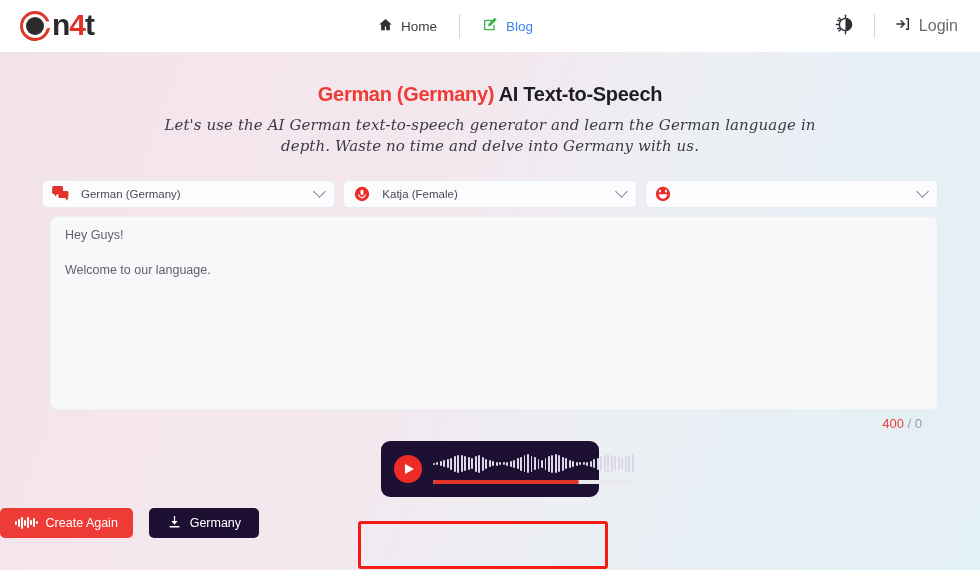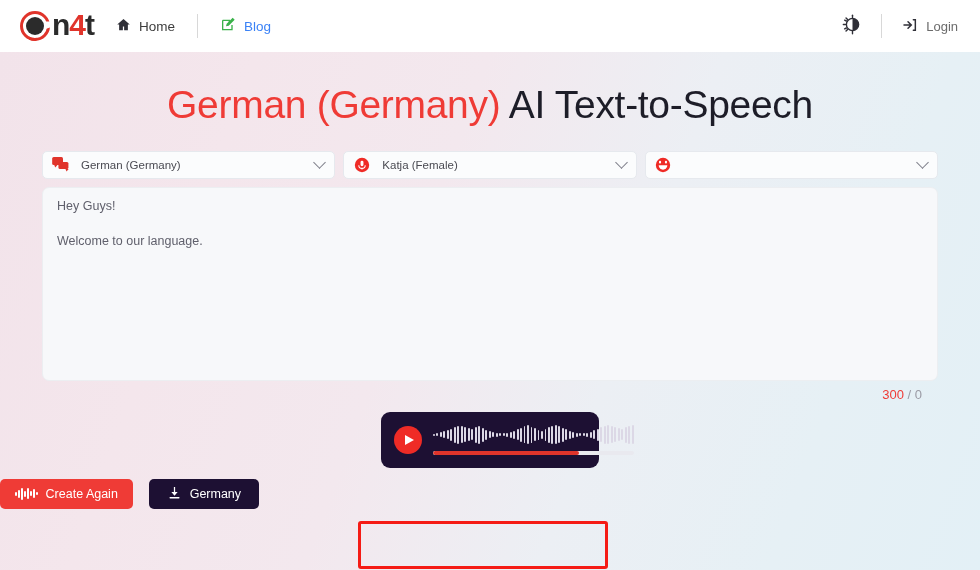--- a/index.html
+++ b/index.html
@@ -69,20 +69,21 @@
     line-height: 1;
     position: relative;
     top: -1px;
   }
   .logo-text .four { color: #e0342b; }
 
   .nav-center {
     flex: 1;
     display: flex;
     align-items: center;
+    justify-content: center;
     gap: 0px;
   }
   .nav-link {
     display: flex;
     align-items: center;
     gap: 8px;
     font-size: 13.5px;
     color: #3d3d3d;
     padding: 0 22px;
     cursor: pointer;
@@ -103,21 +104,21 @@
   .theme-toggle {
     padding: 0 18px;
     cursor: pointer;
     display: flex;
     align-items: center;
   }
   .login-link {
     display: flex;
     align-items: center;
     gap: 8px;
-    font-size: 13px;
+    font-size: 16px;
     color: #6b6b6b;
     padding-left: 20px;
     cursor: pointer;
   }
 
   
   .page {
     position: absolute;
     top: 52px; left: 0; right: 0; bottom: 0;
     background: linear-gradient(110deg,
@@ -128,22 +129,22 @@
         #e6f0f5 82%,
         #e3f0f6 100%);
     padding: 0;
   }
 
   .hero {
     text-align: center;
     padding-top: 30px;
   }
   .hero h1 {
-    font-size: 39px;
-    font-weight: normal;
+    font-size: 20px;
+    font-weight: bold;
     color: #1d1d28;
     letter-spacing: -0.3px;
     line-height: 1.2;
   }
   .hero h1 .accent { color: #ef3b36; }
   .hero p {
     margin-top: 9px;
     font-size: 15px;
     line-height: 1.42;
     color: #3b3b47;
@@ -196,20 +197,21 @@
     border-bottom: 1.6px solid #7d7d88;
     transform: rotate(45deg);
     margin-bottom: 4px;
     flex: 0 0 auto;
   }
 
   
   .textarea-wrap {
     padding: 0 42px;
     margin-top: 8px;
+    margin-left: 8px;
   }
   .textarea {
     height: 194px;
     background: #f7f8fa;
     border: 1px solid #eceef1;
     border-radius: 7px;
     padding: 11px 14px;
     font-size: 12.5px;
     color: #60606c;
     line-height: 1.25;
@@ -399,20 +401,21 @@
       </span>
       <span>Login</span>
     </div>
   </div>
 </div>
 
 <div class="page">
 
   <div class="hero">
     <h1><span class="accent">German (Germany)</span><span> AI Text-to-Speech</span></h1>
+    <p>Let's use the AI German text-to-speech generator and learn the German language in depth. Waste no time and delve into Germany with us.</p>
   </div>
 
   <div class="select-row">
 
     <div class="select-box">
       <span class="select-icon">
         <svg width="17" height="15" viewBox="0 0 20 18" fill="#e0342b">
           <rect x="0" y="0" width="13" height="9.5" rx="1.8"></rect>
           <path d="M2.5 9.5l1.2 3 2.6-3z"></path>
           <rect x="7.5" y="6" width="12" height="8.5" rx="1.8"></rect>
@@ -450,21 +453,21 @@
     </div>
   </div>
 
   <div class="textarea-wrap">
     <div class="textarea">
       <div class="tline">Hey Guys!</div>
       <div class="tline">Welcome to our language.</div>
     </div>
   </div>
 
-  <div class="counter"><span class="limit">300</span><span> / </span><span>0</span></div>
+  <div class="counter"><span class="limit">400</span><span> / </span><span>0</span></div>
 
   <div class="player-wrap">
     <div class="player">
       <div class="play-btn">
         <span class="play-tri"></span>
       </div>
       <div class="player-right">
         <div class="waveform" id="waveform">
             <span class="wbar" style="height: 2px;"></span>
             <span class="wbar" style="height: 3px;"></span>

